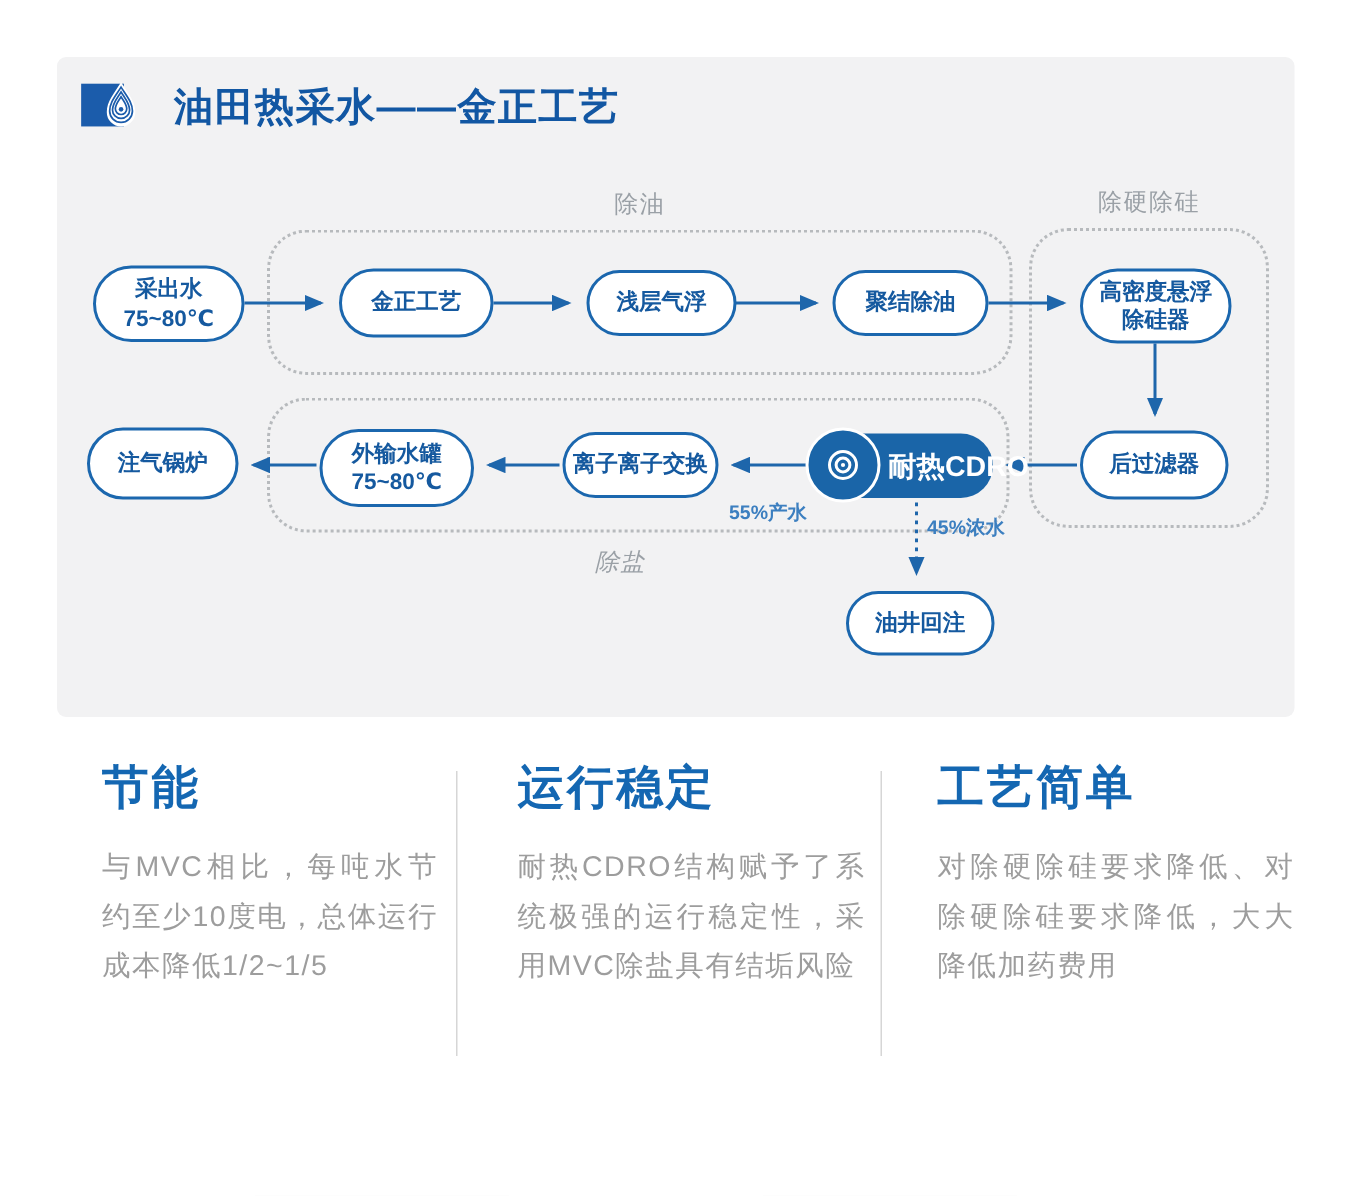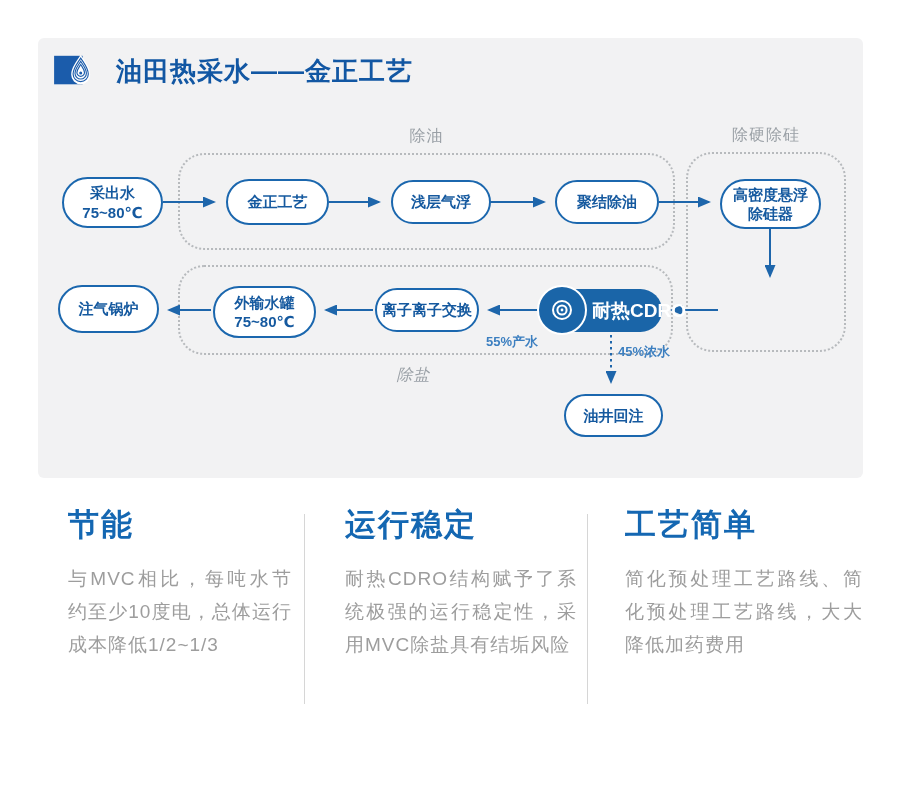--- a/index.html
+++ b/index.html
@@ -143,20 +143,23 @@
       <span>浅层气浮</span>
     </div>
     <div class="node" style="left:682px; top:141px; width:101px; height:50px;">
       <span>高密度悬浮</span>
       <span>除硅器</span>
     </div>
     <div class="node" style="left:517px; top:142px; width:104px; height:44px;">
       <span>聚结除油</span>
     </div>
 
+    <div class="node" style="left:682px; top:249px; width:99px; height:46px;">
+      <span>后过滤器</span>
+    </div>
     <div class="node-dark" style="left:502px; top:251px; width:122px; height:43px;">
       <span class="cdro-circle">
         <svg width="26" height="26" viewBox="0 0 26 26">
           <circle cx="13" cy="13" r="9" fill="none" stroke="#ffffff" stroke-width="2"></circle>
           <circle cx="13" cy="13" r="4.6" fill="none" stroke="#ffffff" stroke-width="2"></circle>
           <circle cx="13" cy="13" r="1.4" fill="#ffffff"></circle>
         </svg>
       </span>
       <span>耐热CDRO</span>
     </div>
@@ -174,30 +177,30 @@
     <div class="node" style="left:526px; top:356px; width:99px; height:43px;text-align:right;">
       <span>油井回注</span>
     </div>
 
     <div class="flow-note" style="left:448px; top:295px;">55%产水</div>
     <div class="flow-note" style="left:580px; top:305px;">45%浓水</div>
   </div>
 
   <div class="feature-col" style="left:68px; top:504px; width:224px;">
     <div class="feature-title">节能</div>
-    <div class="feature-text">与MVC相比，每吨水节约至少10度电，总体运行成本降低1/2~1/3</div>
+    <div class="feature-text">与MVC相比，每吨水节约至少10度电，总体运行成本降低1/2~1/5</div>
   </div>
 
   <div class="v-divider" style="left:304px; top:514px; height:190px;"></div>
 
   <div class="feature-col" style="left:345px; top:504px; width:232px;">
     <div class="feature-title">运行稳定</div>
     <div class="feature-text">耐热CDRO结构赋予了系统极强的运行稳定性，采用MVC除盐具有结垢风险</div>
   </div>
 
   <div class="v-divider" style="left:587px; top:514px; height:190px;"></div>
 
   <div class="feature-col" style="left:625px; top:504px; width:238px;">
     <div class="feature-title">工艺简单</div>
-    <div class="feature-text">简化预处理工艺路线、简化预处理工艺路线，大大降低加药费用</div>
+    <div class="feature-text">对除硬除硅要求降低、对除硬除硅要求降低，大大降低加药费用</div>
   </div>
 
 </div>
 
 </body></html>

